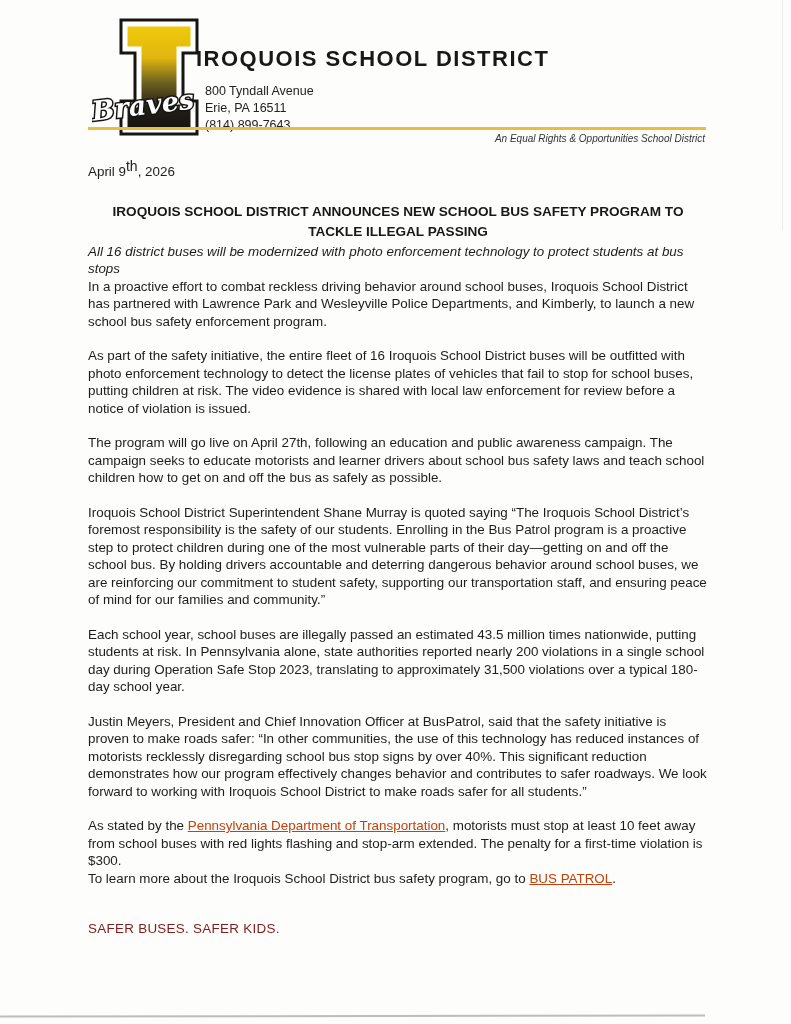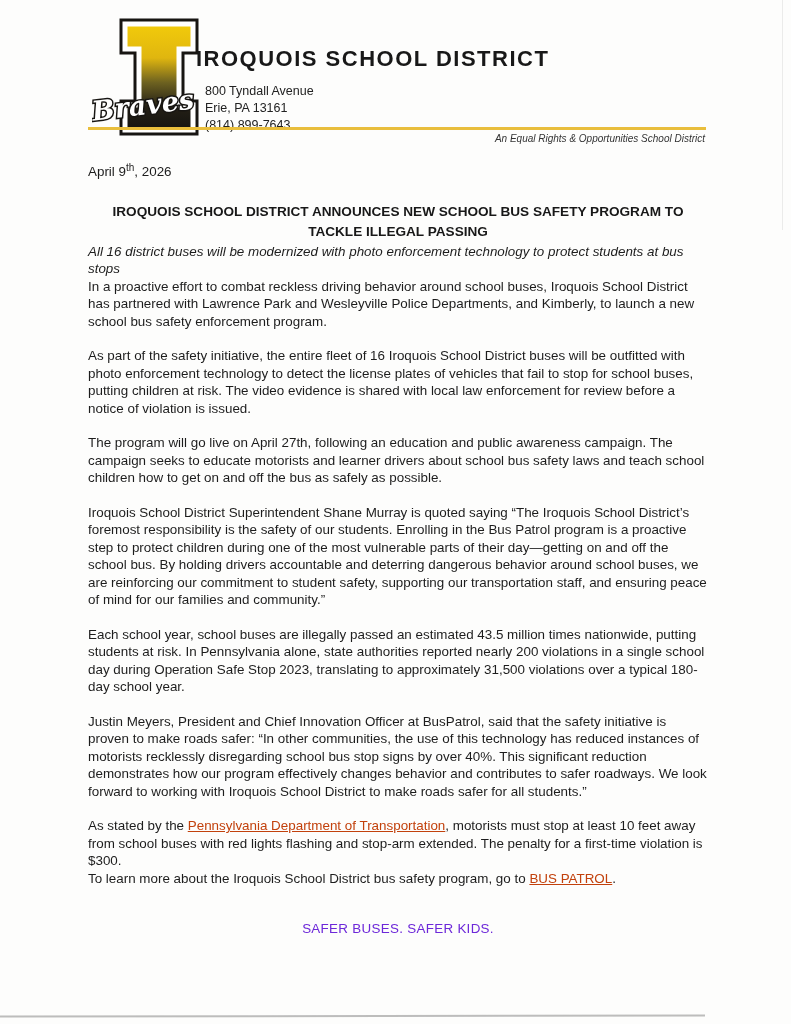--- a/index.html
+++ b/index.html
@@ -74,21 +74,21 @@
   .doc-body {
     position: absolute;
     top: 150px; left: 88px;
     width: 620px;
     font-size: 13.4px;
     line-height: 17.5px;
     color: #1d1d1d;
     padding-top: 13px;
   }
   .date-line { margin-bottom: 21px; }
-  .date-line sup { font-size: 10px; vertical-align: super; line-height: 0; }
+  .date-line sup { font-size: 14px; vertical-align: super; line-height: 0; }
 
   .headline {
     font-size: 13.6px;
     font-weight: bold;
     text-align: center;
     line-height: 20px;
     margin-bottom: 1px;
     color: #181818;
   }
   .subheadline {
@@ -98,24 +98,23 @@
   }
   .body-p { margin-bottom: 17px; }
 
   a.doc-link {
     color: #c2410c;
     text-decoration: underline;
     cursor: pointer;
   }
 
   .tagline {
-    text-align: center;
     margin-top: 33px;
     letter-spacing: 0.3px;
-    color: #6d28d9;
+    color: #7f1d1d;
   }
 
   
   .scan-bottom-line {
     position: absolute;
     left: 0; bottom: 7px;
     width: 705px; height: 2px;
     background: rgba(70,70,70,0.35);
     transform: rotate(-0.1deg);
   }
@@ -152,21 +151,21 @@
         <g transform="rotate(-7 40 92)">
           <text class="braves-text" x="0" y="98" font-size="27" fill="#ffffff" stroke="#171512" stroke-width="3" paint-order="stroke">Braves</text>
         </g>
       </svg>
     </div>
 
     <div class="district-name">IROQUOIS SCHOOL DISTRICT</div>
 
     <div class="head-address">
       <div>800 Tyndall Avenue</div>
-      <div>Erie, PA  13161</div>
+      <div>Erie, PA  16511</div>
       <div>(814) 899-7643</div>
     </div>
 
 
     <div class="gold-rule"></div>
     <div class="equal-rights">An Equal Rights &amp; Opportunities School District</div>
   </header>
 
   <main class="doc-body">
 

